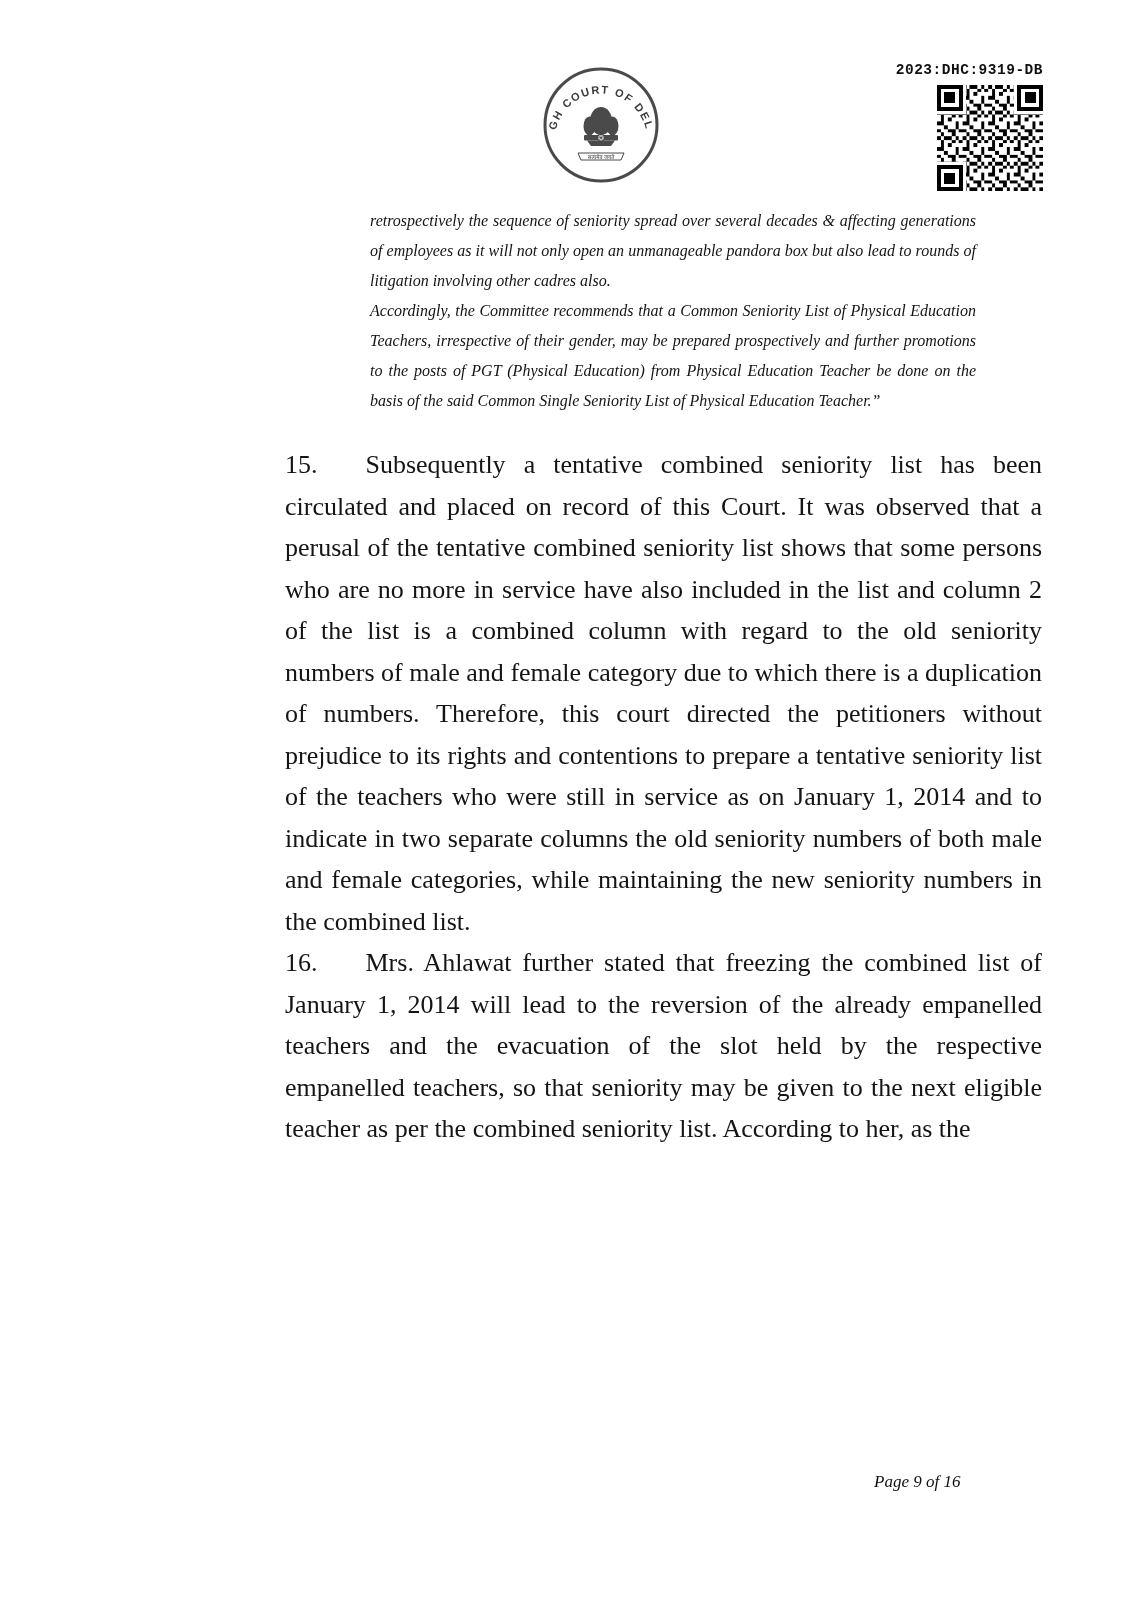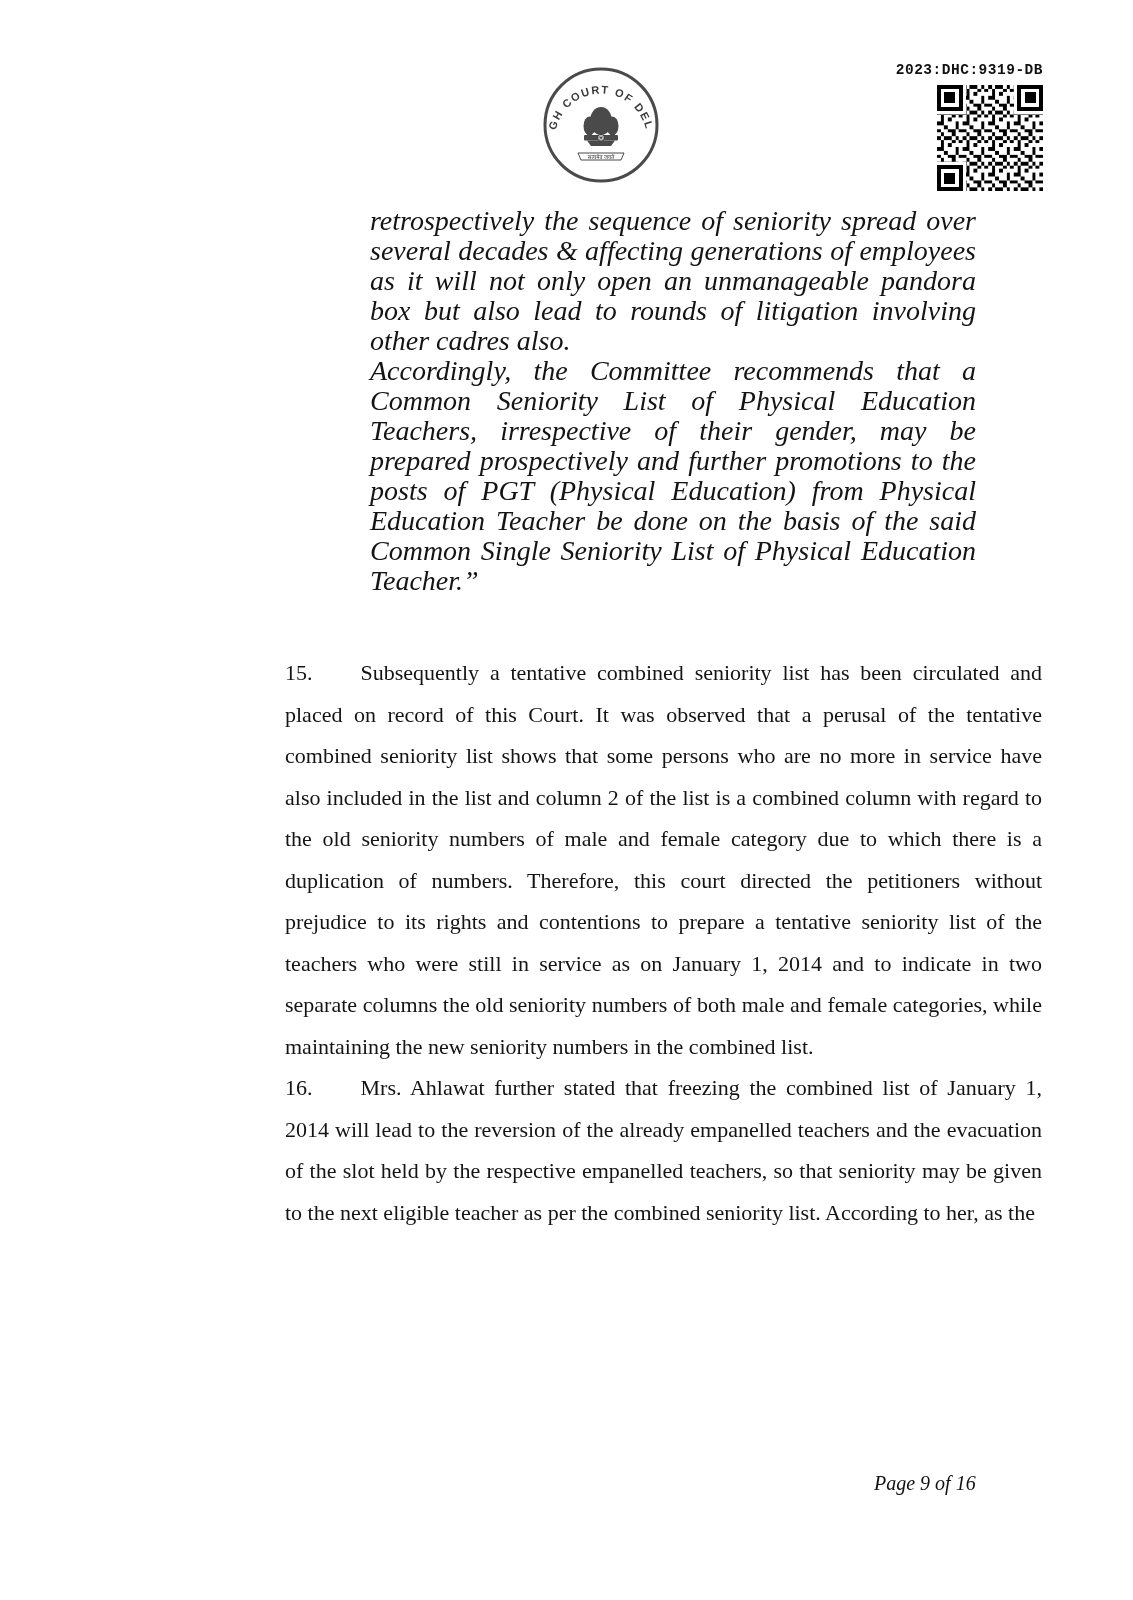--- a/index.html
+++ b/index.html
@@ -28,32 +28,32 @@
     white-space: nowrap;
   }
   .qr { display: block; margin-left: auto; }
 
   
   .content { padding-top: 206px; }
   .quote {
     margin-left: 370px;
     width: 606px;
     font-style: italic;
-    font-size: 28px;
+    font-size: 16px;
     line-height: 30px;
     text-align: justify;
   }
   .quote p { margin: 0; }
   .body-text {
     margin-left: 285px;
     width: 757px;
-    font-size: 22px;
+    font-size: 26px;
     line-height: 41.5px;
     text-align: justify;
-    margin-top: 56px;
+    margin-top: 28px;
   }
   .body-text p { margin: 0; }
   .para-tab { display: inline-block; width: 48px; }
 
   
   .sig-block {
     position: absolute;
     left: 58px;
     top: 1422px;
     width: 185px;
@@ -85,21 +85,21 @@
     font-style: italic;
     font-size: 24px;
     color: #111;
     white-space: nowrap;
   }
   .footer-page {
     position: absolute;
     left: 874px;
     top: 1472px;
     font-style: italic;
-    font-size: 20px;
+    font-size: 17px;
     color: #111;
     white-space: nowrap;
   }
 </style>
 </head>
 <body>
 
 <div class="page">
 
   <div class="emblem">

